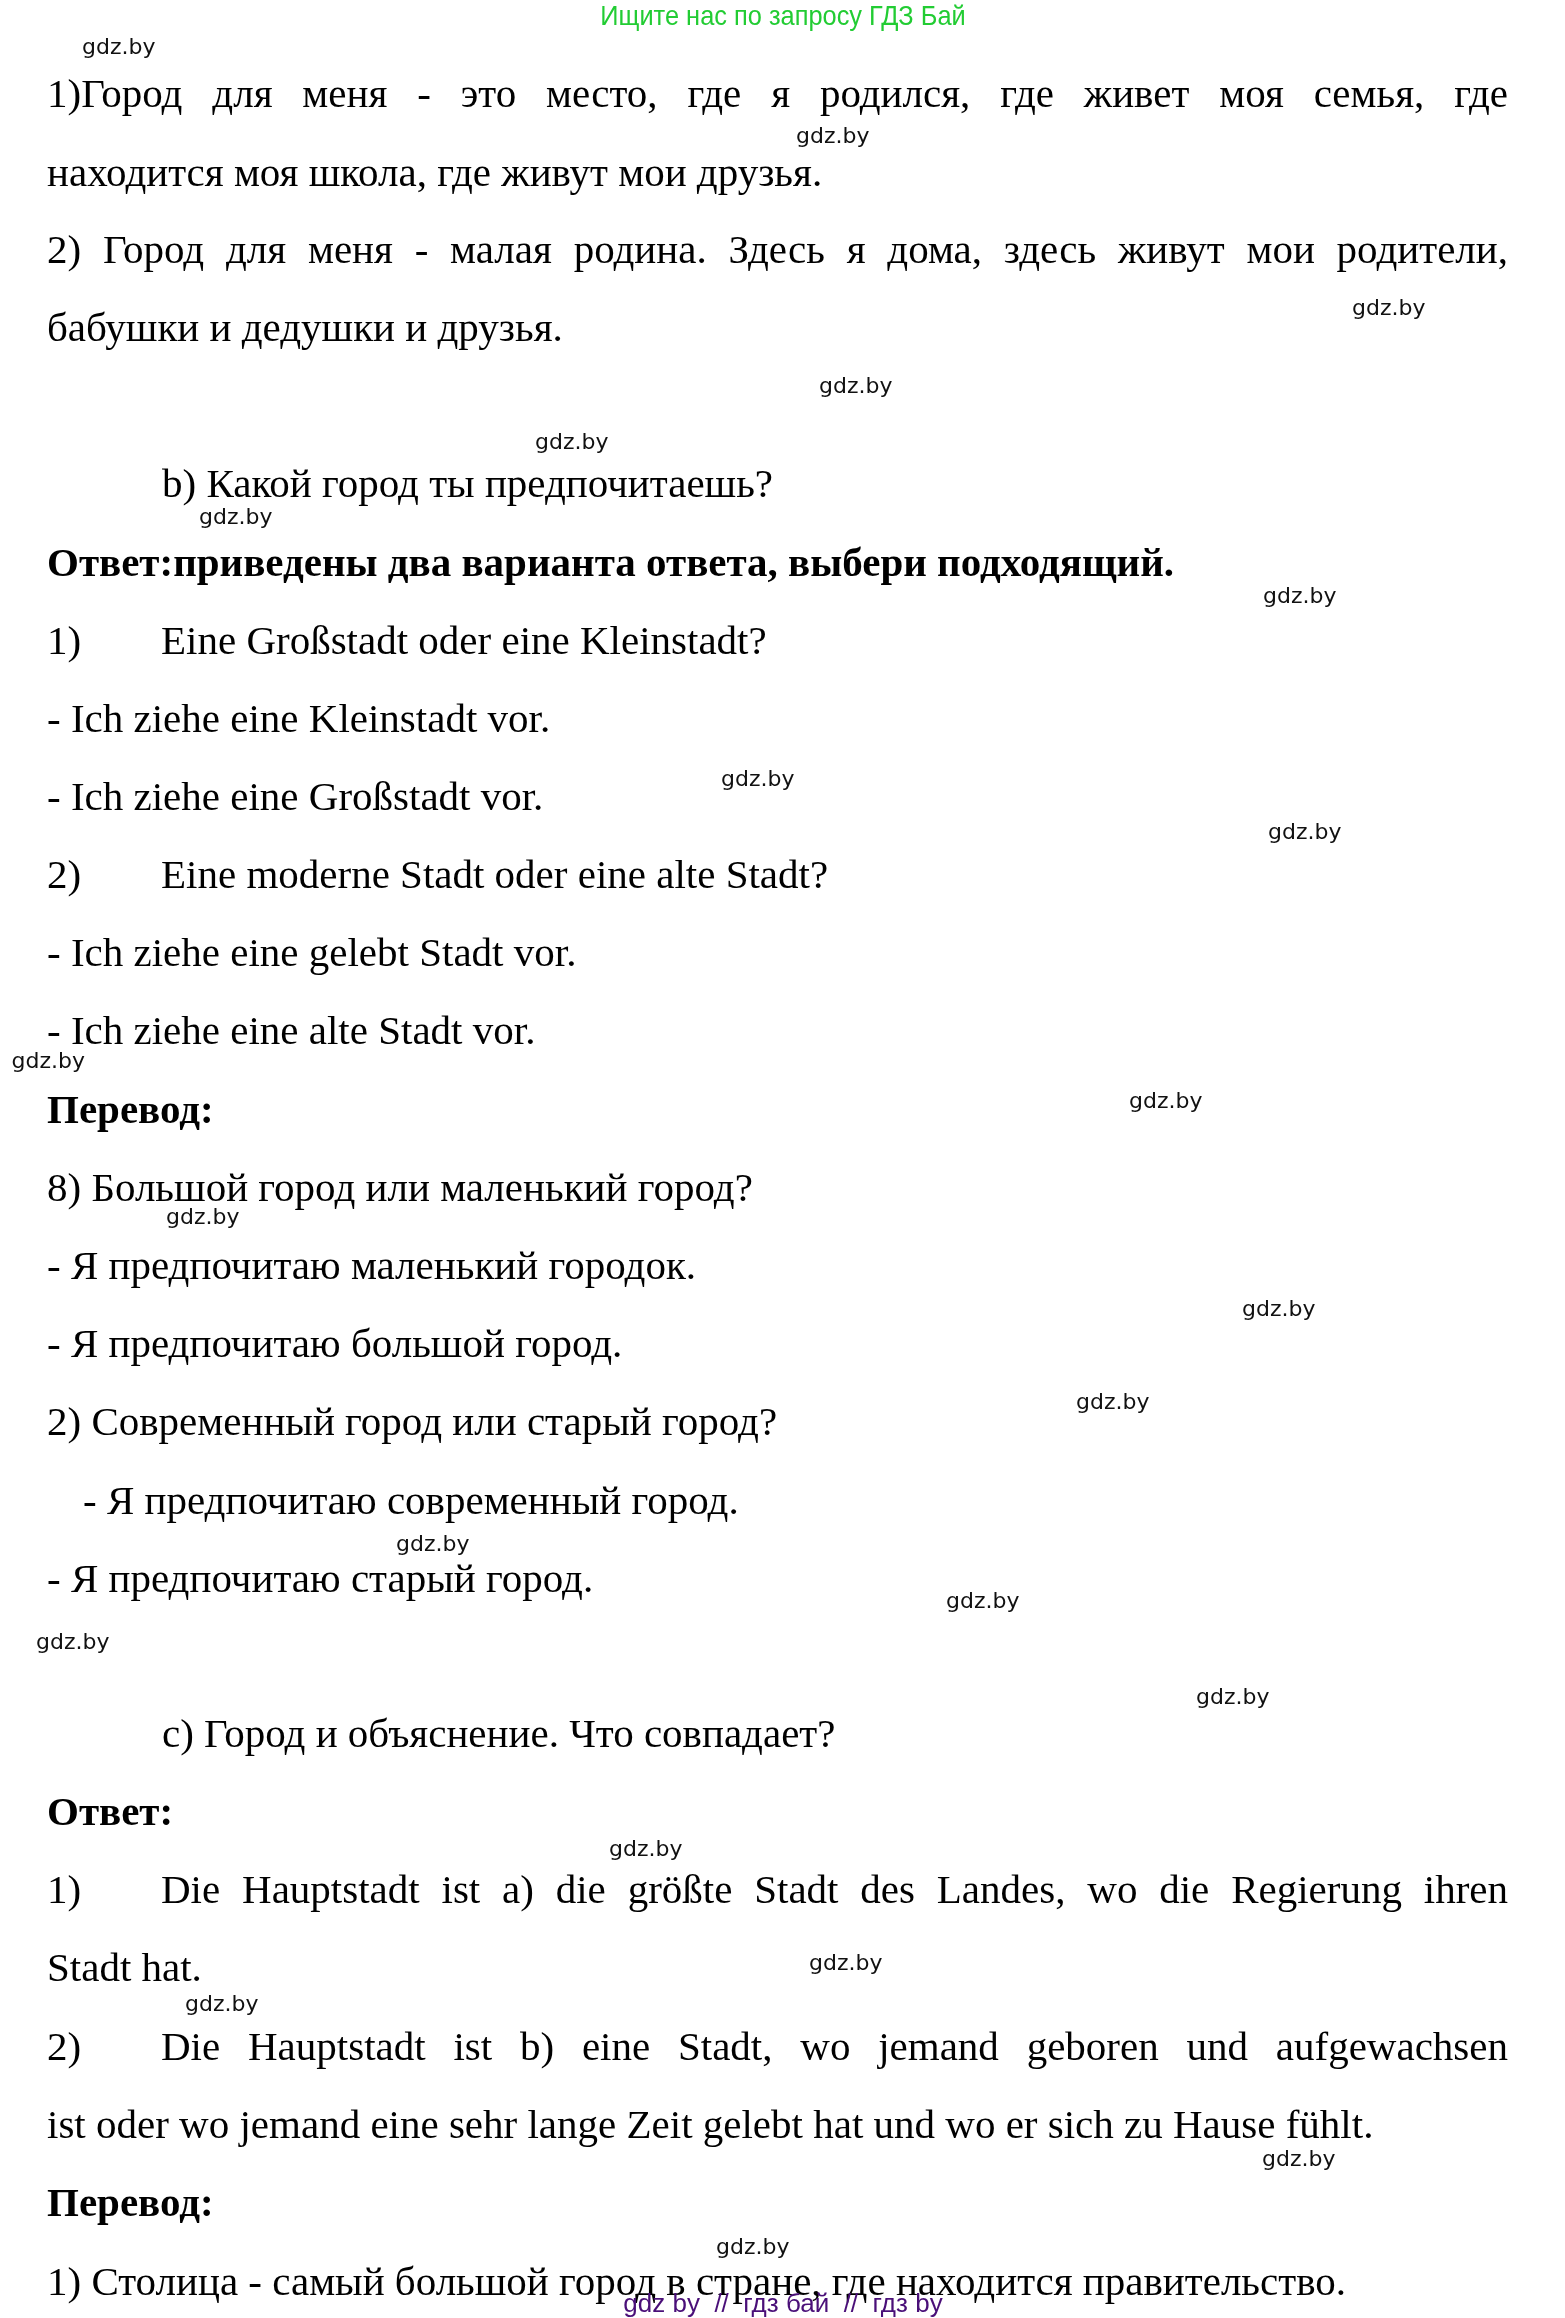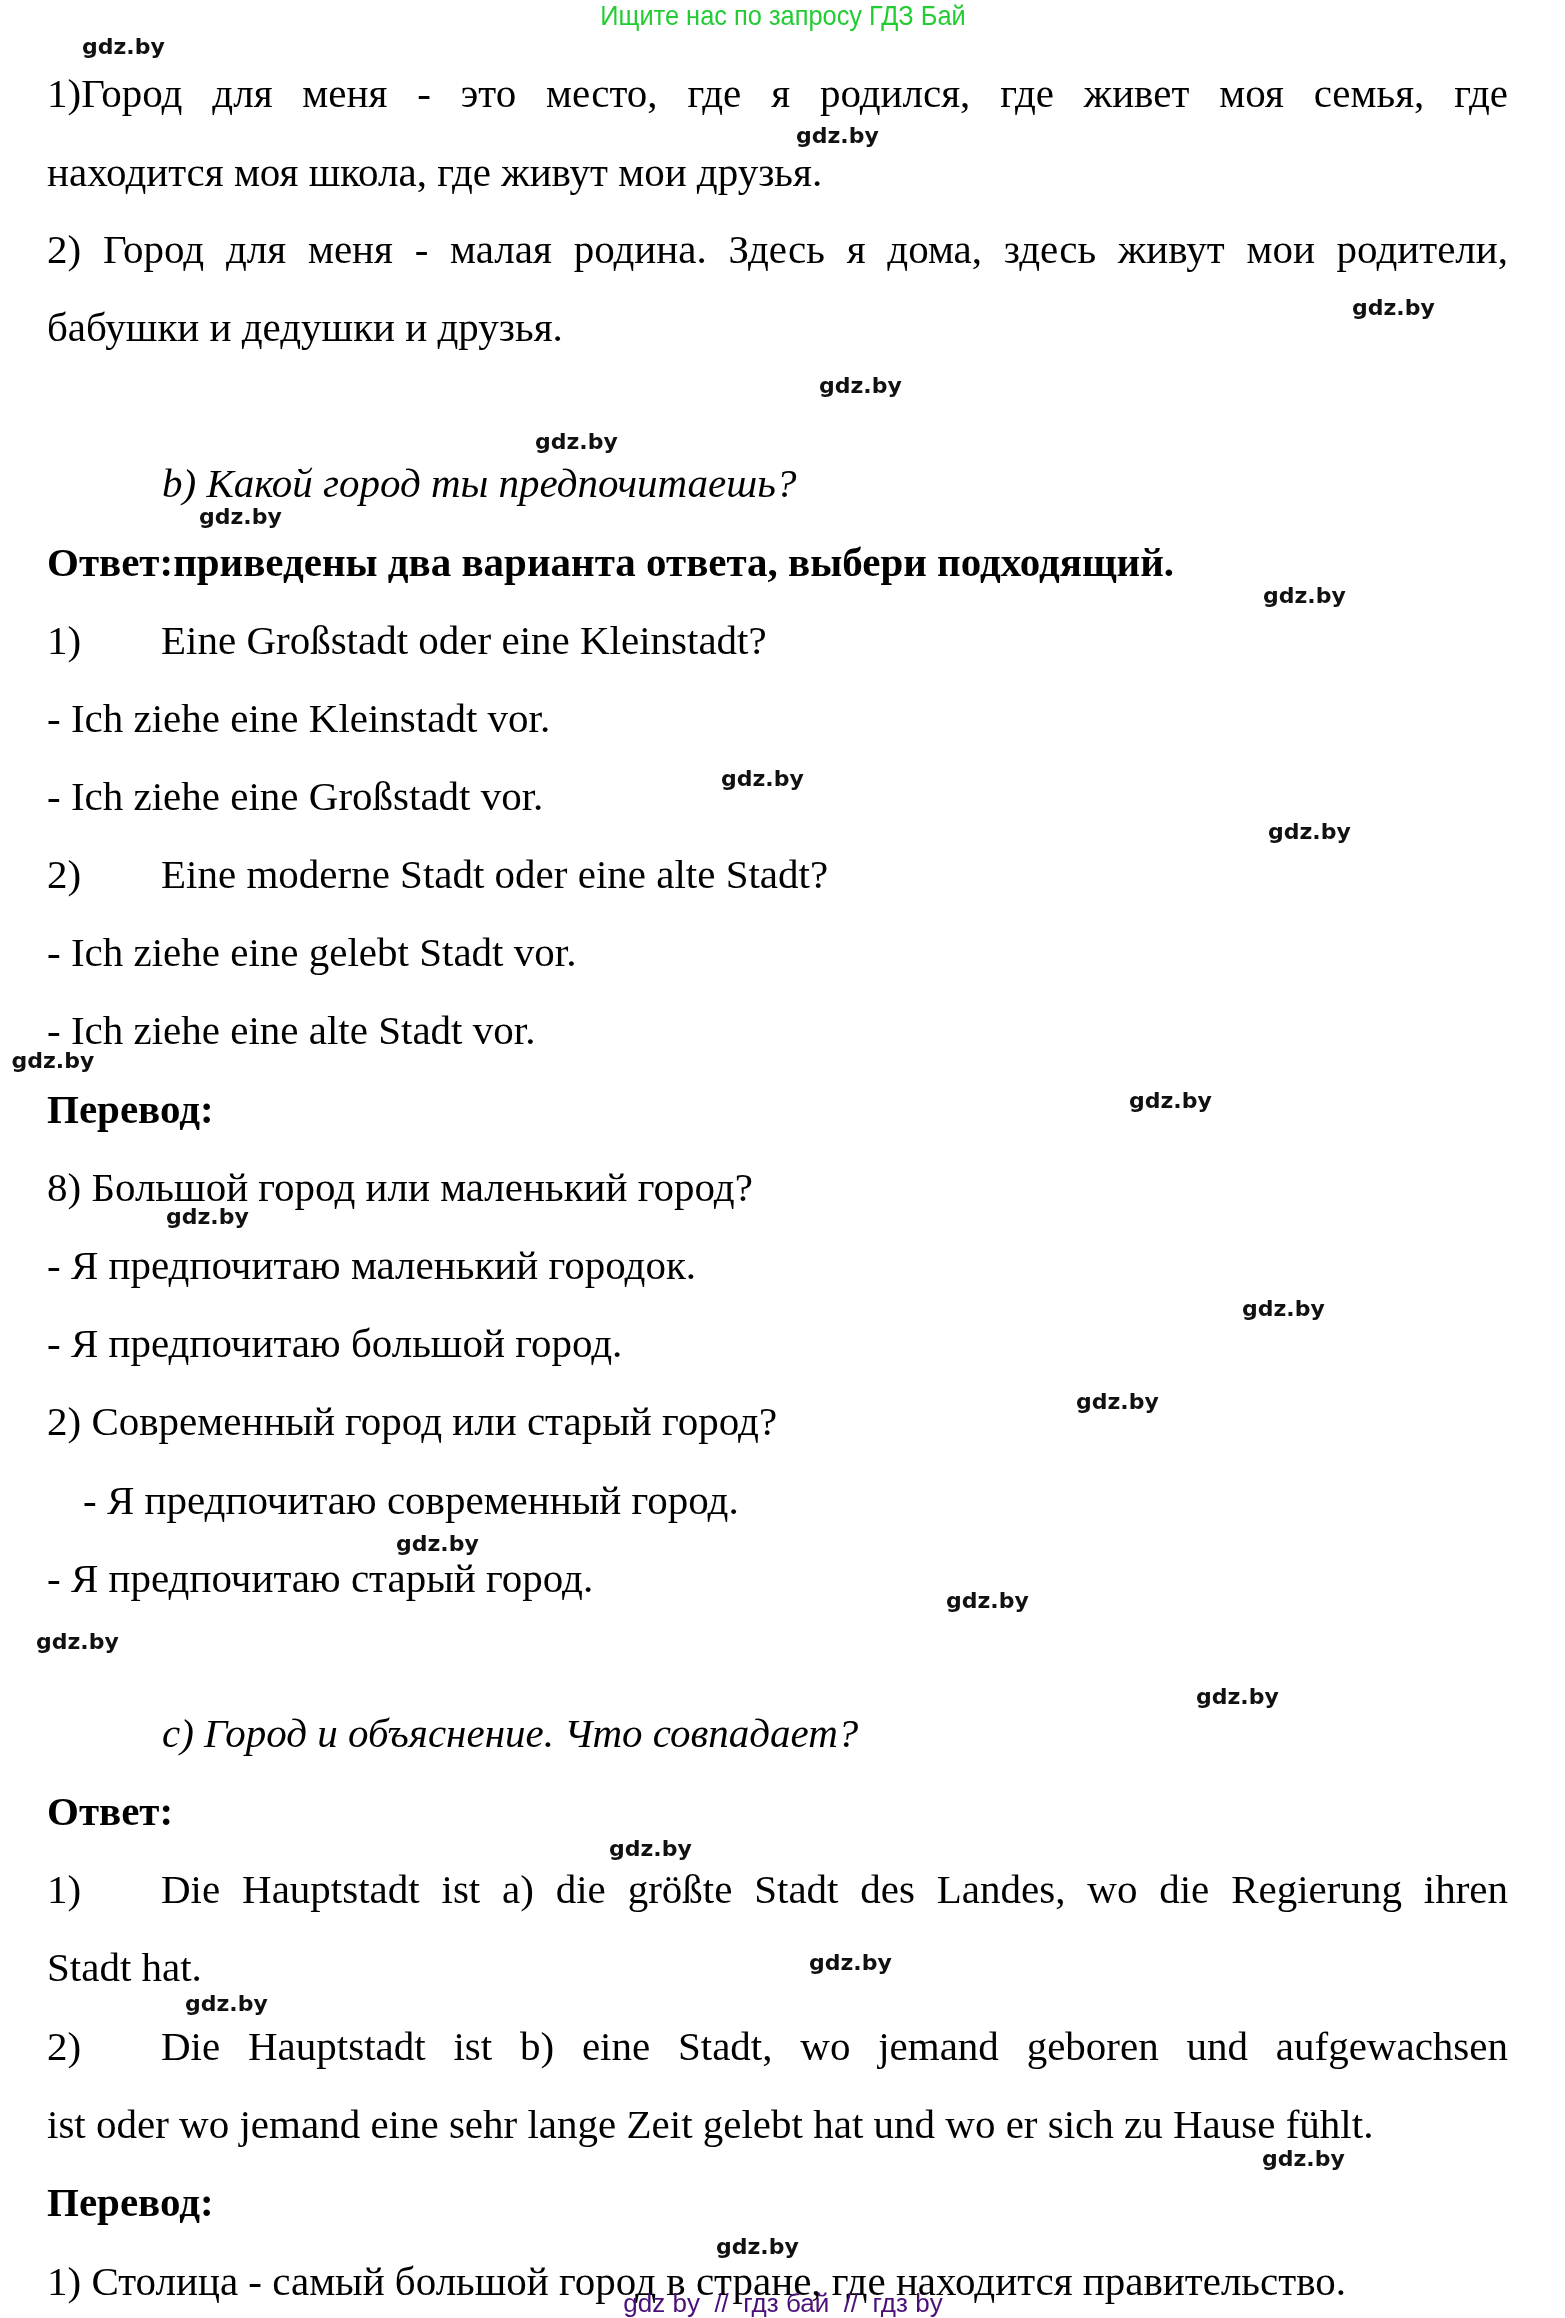--- a/index.html
+++ b/index.html
@@ -13,25 +13,25 @@
   .footer {
     left: 0; width: 1566px; top: 2309px; text-align: center;
     font-family: "Liberation Sans", sans-serif; font-size: 26px; line-height: 31px;
     transform: translateY(-21.4px);
   }
   .line {
     font-family: "Liberation Serif", serif; font-size: 41px; line-height: 49px;
     color: #000; left: 47px;
   }
   .line.justify { width: 1461px; text-align: justify; text-align-last: justify; white-space: normal; }
-  .line.italic { font-style: italic; left: 162px; }
+  .line.italic { left: 162px; }
   .line.bold { font-weight: bold; }
   .num { display: inline-block; width: 114px; }
   .wm {
-    font-family: "DejaVu Sans", sans-serif; font-size: 22px; line-height: 26px; color: #111; font-weight: bold;
+    font-family: "DejaVu Sans", sans-serif; font-size: 22px; line-height: 26px; color: #111;
   }
 </style>
 </head>
 <body>
 
 <div class="abs header" style="color:#22cc33;">Ищите нас по запросу ГДЗ Бай</div>
 
 <div class="abs line justify" style="top:69px;">1)Город для меня - это место, где я родился, где живет моя семья, где</div>
 <div class="abs line" style="top:148px;">находится моя школа, где живут мои друзья.</div>
 <div class="abs line justify" style="top:225px;">2) Город для меня - малая родина. Здесь я дома, здесь живут мои родители,</div>

